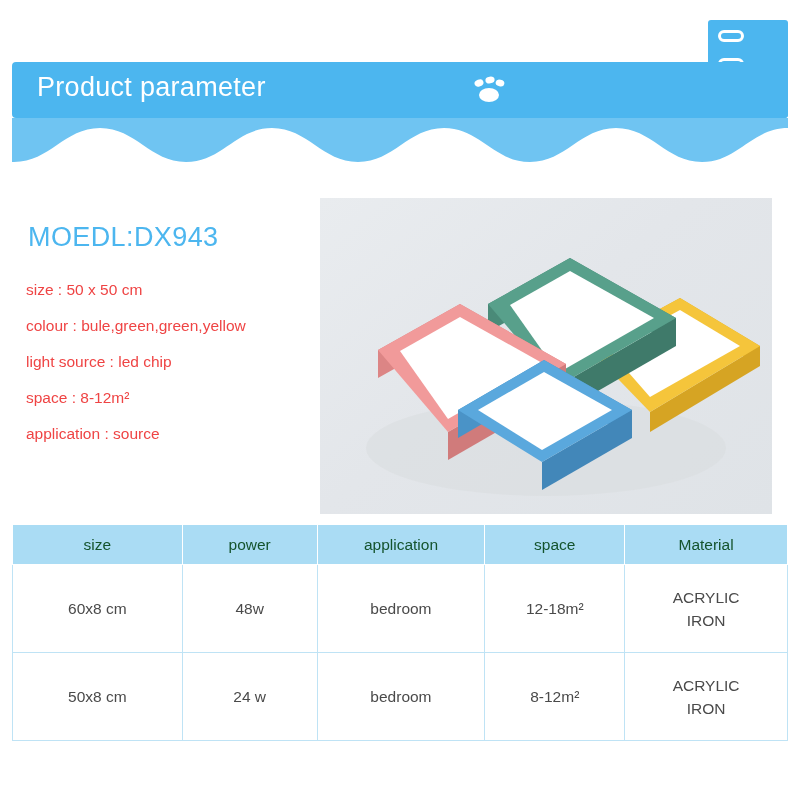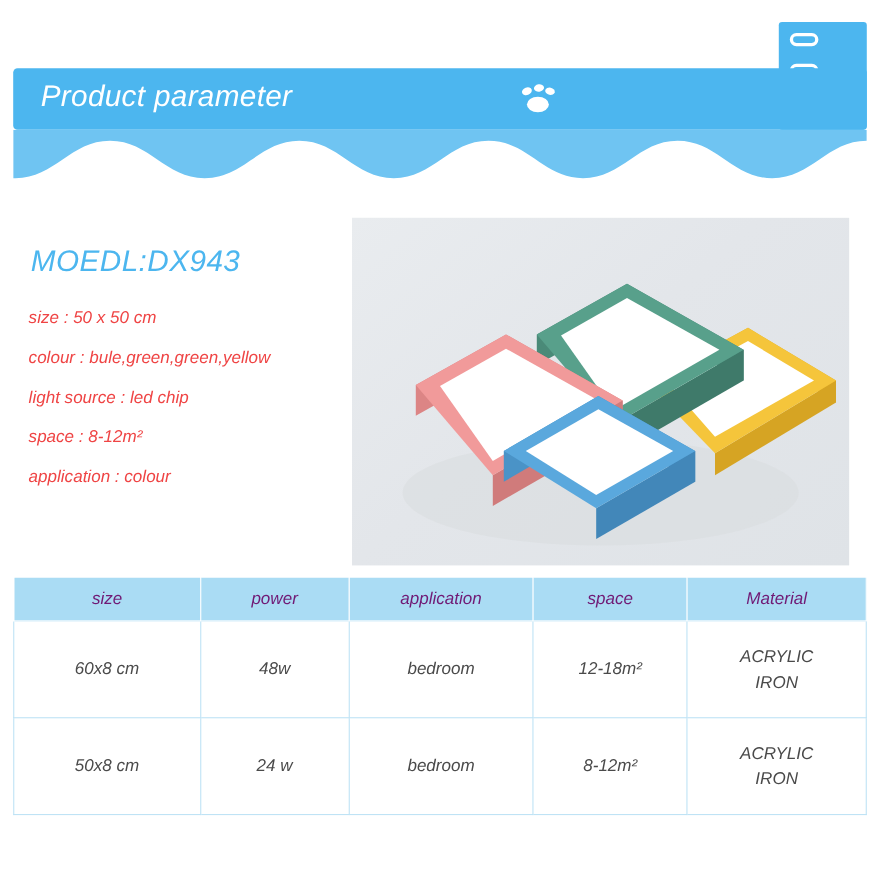--- a/index.html
+++ b/index.html
@@ -7,21 +7,20 @@
     margin: 0; padding: 0;
     width: 800px; height: 800px;
     background: #ffffff;
     font-family: "Liberation Sans", sans-serif;
     overflow: hidden;
   }
   #page {
     position: relative;
     width: 800px; height: 800px;
     background: #ffffff;
-    font-style: italic;
   }
 
   
   .banner-wrap {
     position: absolute;
     left: 12px; top: 62px;
     width: 776px; height: 120px;
   }
   .banner-bar {
     position: absolute;
@@ -105,21 +104,21 @@
 
   
   .table {
     position: absolute;
     left: 12px; top: 524px;
     width: 776px;
     border-collapse: collapse;
   }
   .table th {
     background: #aadcf4;
-    color: #701a75;
+    color: #14532d;
     font-weight: normal;
     font-size: 15.5px;
     height: 40px;
     border: 1px solid #ffffff;
   }
   .table td {
     border: 1px solid #bfe3f5;
     height: 88px;
     text-align: center;
     font-size: 15.5px;
@@ -173,21 +172,21 @@
     </svg>
   </div>
 
   <div class="model">MOEDL:DX943</div>
 
   <div class="spec-list">
     <div class="row">size : 50 x 50 cm</div>
     <div class="row">colour : bule,green,green,yellow</div>
     <div class="row">light source : led chip</div>
     <div class="row">space : 8-12m²</div>
-    <div class="row">application :   colour</div>
+    <div class="row">application :   source</div>
   </div>
 
   <div class="photo">
     <div class="bgwall"></div>
 
     <svg class="lamp" viewBox="0 0 452 316">
 
       <ellipse cx="226" cy="250" rx="180" ry="48" fill="#d8dcdf" opacity="0.55"></ellipse>
 
       <g>

